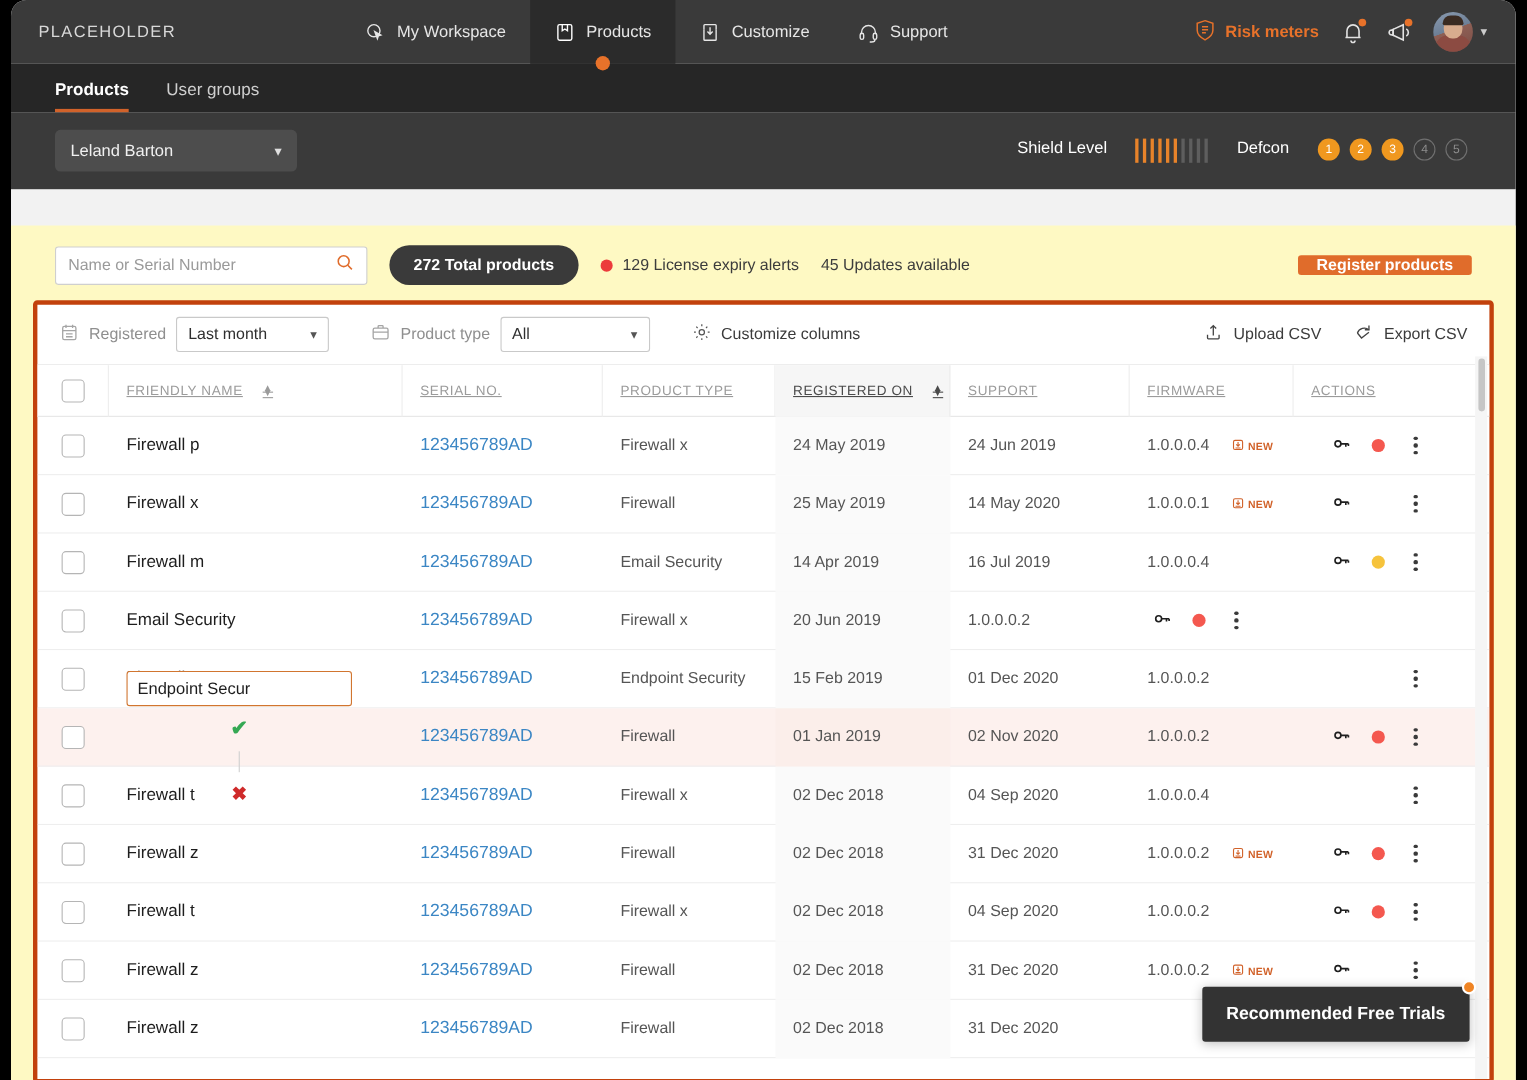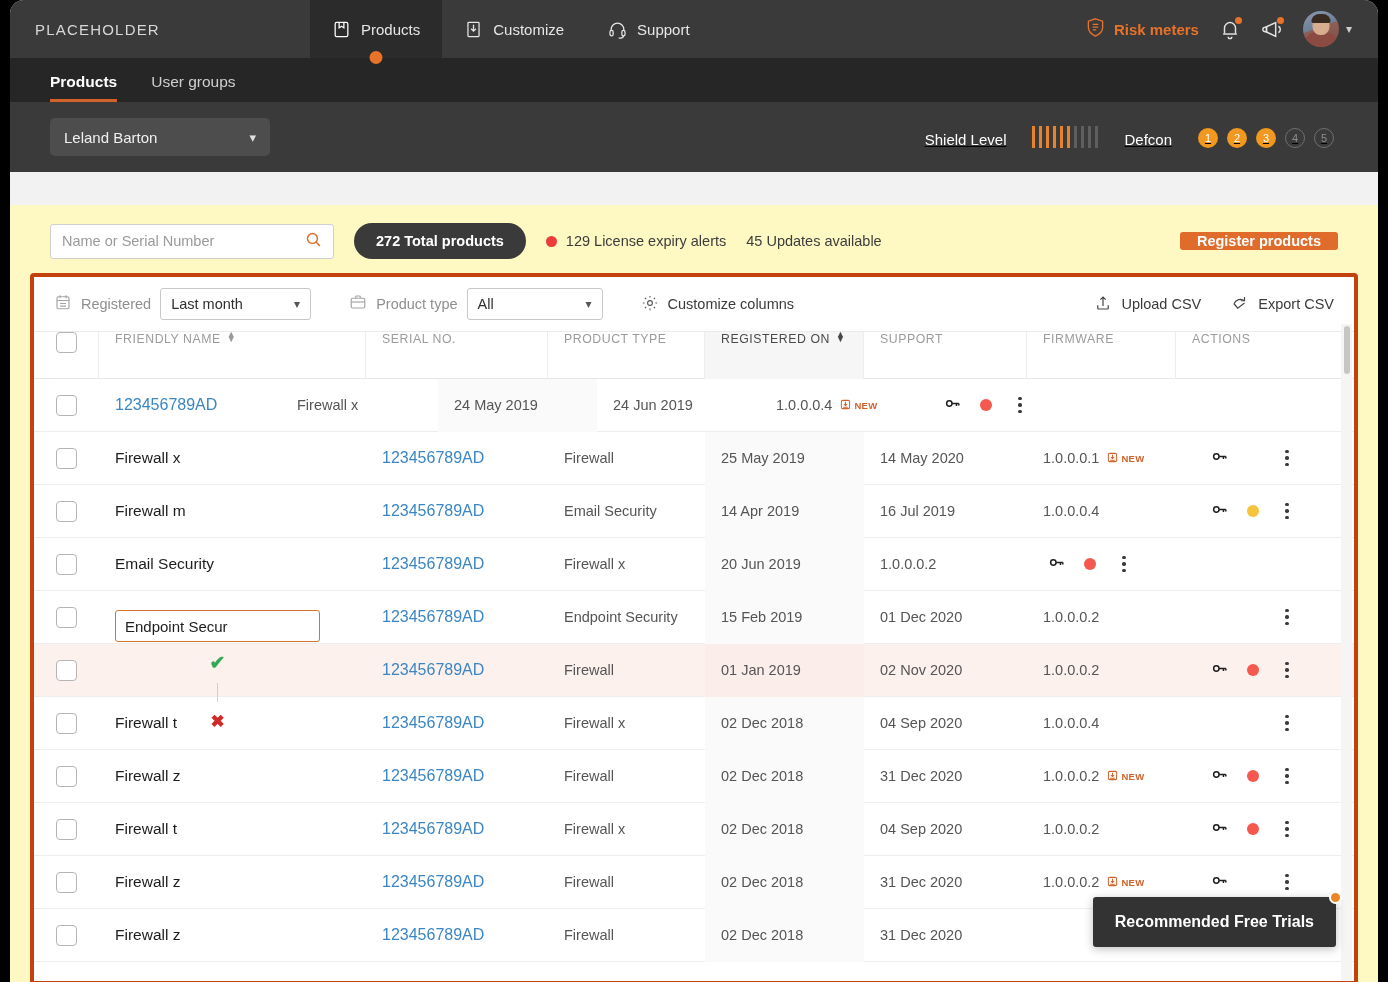--- a/index.html
+++ b/index.html
@@ -96,21 +96,21 @@
   .accountbar {
     height: 70px; background: #3a3a3a; display: flex; align-items: center;
     padding: 0 44px 0 40px;
   }
   .acct-select {
     width: 220px; height: 38px; background: #4d4d4d; border-radius: 5px;
     display: flex; align-items: center; justify-content: space-between;
     padding: 0 14px; color: #f0f0f0; font-size: 15px; cursor: pointer;
   }
   .acct-select .chev2 { font-size: 13px; color: #e0e0e0; }
-  .meters { margin-left: auto; display: flex; align-items: flex-end; gap: 26px; text-decoration: underline; }
+  .meters { margin-left: auto; display: flex; align-items: flex-start; gap: 26px; }
   .meter-label { color: #fff; font-size: 15px; }
   .bars { display: flex; gap: 4px; align-items: center; }
   .bar { width: 3px; height: 22px; background: #5e5e5e; }
   .bar.on { background: #e8832a; }
   .defcon { display: flex; align-items: center; gap: 9px; }
   .dc {
     width: 20px; height: 20px; border-radius: 50%;
     display: flex; align-items: center; justify-content: center;
     font-size: 11px; color: #fff;
   }
@@ -152,40 +152,41 @@
     padding: 0 20px; border-bottom: 1px solid #ececec;
   }
   .filt { display: flex; align-items: center; gap: 9px; }
   .filt-label { color: #8f8f8f; font-size: 14.5px; }
   .sel {
     border: 1px solid #c9c9c9; border-radius: 3px; height: 32px;
     display: flex; align-items: center; justify-content: space-between;
     padding: 0 10px; font-size: 14.5px; color: #2e2e2e; cursor: pointer;
     background: #fff;
   }
-  .sel.w1 { width: 151px; }
+  .sel.w1 { width: 139px; }
   .sel.w2 { width: 136px; }
   .sel .cv { color: #555; font-size: 12px; }
   .gap { width: 18px; }
   .tool-link {
     display: flex; align-items: center; gap: 9px;
     font-size: 14.5px; color: #3b3b3b; cursor: pointer;
   }
   .right-tools { margin-left: auto; display: flex; align-items: center; gap: 30px; justify-content: flex-end; }
 
   
   .thead {
     display: flex; height: 47px; align-items: center;
     border-bottom: 1px solid #e6e6e6; background: #fff;
   }
   .th {
     font-size: 12.3px; letter-spacing: .55px; color: #9b9b9b;
-    display: flex; align-items: flex-start; gap: 6px; height: 47px;
+    display: flex; align-items: center; gap: 18px; height: 47px;
     border-right: 1px solid #ededed;
     padding-left: 16px;
+    text-decoration: underline;
   }
   .th.hl { background: #f6f6f6; color: #4a4a4a; }
   .sortic { display: inline-flex; flex-direction: column; gap: 1px; line-height: 5px; font-size: 9px; }
   .c0 { width: 65px; justify-content: center; padding-left: 0; }
   .c1 { width: 267px; }
   .c2 { width: 182px; }
   .c3 { width: 157px; }
   .c4 { width: 159px; }
   .c5 { width: 163px; }
   .c6 { width: 149px; }
@@ -201,21 +202,21 @@
   .td.hl { background: #fafafa; }
   .tr.editing .td.hl { background: #fbeeea; }
   .td.center { justify-content: center; padding-left: 0; }
   .cbox {
     width: 21px; height: 21px; border: 1px solid #b5b5b5; border-radius: 4px;
     background: #fff; cursor: pointer;
   }
   .name { font-size: 15.5px; color: #1d1d1d; }
   .serial { color: #3b86c4; font-size: 16px; cursor: pointer; }
   .muted { color: #555; }
-  .fw { display: flex; align-items: center; gap: 8px; }
+  .fw { display: flex; align-items: flex-end; gap: 21px; }
   .newtag {
     display: inline-flex; align-items: center; gap: 3px;
     color: #d1622a; font-size: 9.5px; font-weight: bold; letter-spacing: .3px;
   }
   .actions { display: flex; align-items: center; gap: 0; padding-left: 10px; }
   .act-slot { width: 34px; display: flex; align-items: center; justify-content: center; }
   .statdot { width: 12px; height: 12px; border-radius: 50%; }
   .statdot.red { background: #f4584f; }
   .statdot.yellow { background: #f6c33c; }
   .kebab { display: flex; flex-direction: column; gap: 3px; cursor: pointer; }
@@ -257,20 +258,29 @@
 </style>
 </head>
 <body>
 
 <div class="frame">
 
   <div class="topnav">
     <div class="brand">PLACEHOLDER</div>
 
     <div class="navlinks">
+      <div class="navitem">
+        <span class="navicon">
+          <svg viewBox="0 0 24 24" fill="none" stroke="#e6e6e6" stroke-width="1.6">
+            <circle cx="10" cy="10" r="7"></circle>
+              <path d="M11 11 l7 4 -3 1 -1 3 z" fill="#e6e6e6" stroke="#e6e6e6"></path>
+          </svg>
+        </span>
+        <span>My Workspace</span>
+      </div>
 
       <div class="navitem active">
         <span class="navicon">
           <svg viewBox="0 0 24 24" fill="none" stroke="#ffffff" stroke-width="1.6">
             <rect x="4" y="3" width="16" height="18" rx="2"></rect>
             <path d="M9 3 v7 l3-2 3 2 V3"></path>
           </svg>
         </span>
         <span>Products</span>
       </div>
@@ -498,20 +508,23 @@
         <div class="th c7">
           <span>ACTIONS</span>
         </div>
       </div>
 
       <div class="tbody" id="tbody">
           <div class="tr">
             <div class="td c0 center">
               <span class="cbox"></span>
             </div>
+            <div class="td c1">
+              <span class="name">Firewall p</span>
+            </div>
             <div class="td c2">
               <span class="serial">123456789AD</span>
             </div>
             <div class="td c3">
               <span class="muted">Firewall x</span>
             </div>
             <div class="td c4 hl">
               <span class="muted">24 May 2019</span>
             </div>
             <div class="td c5">

